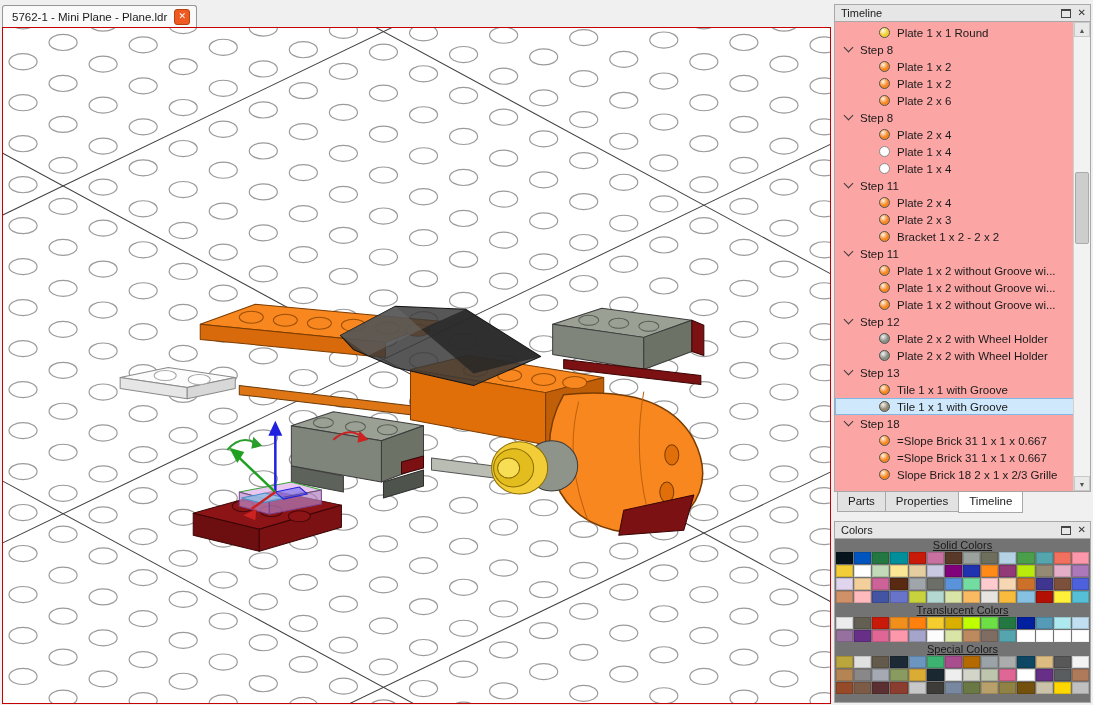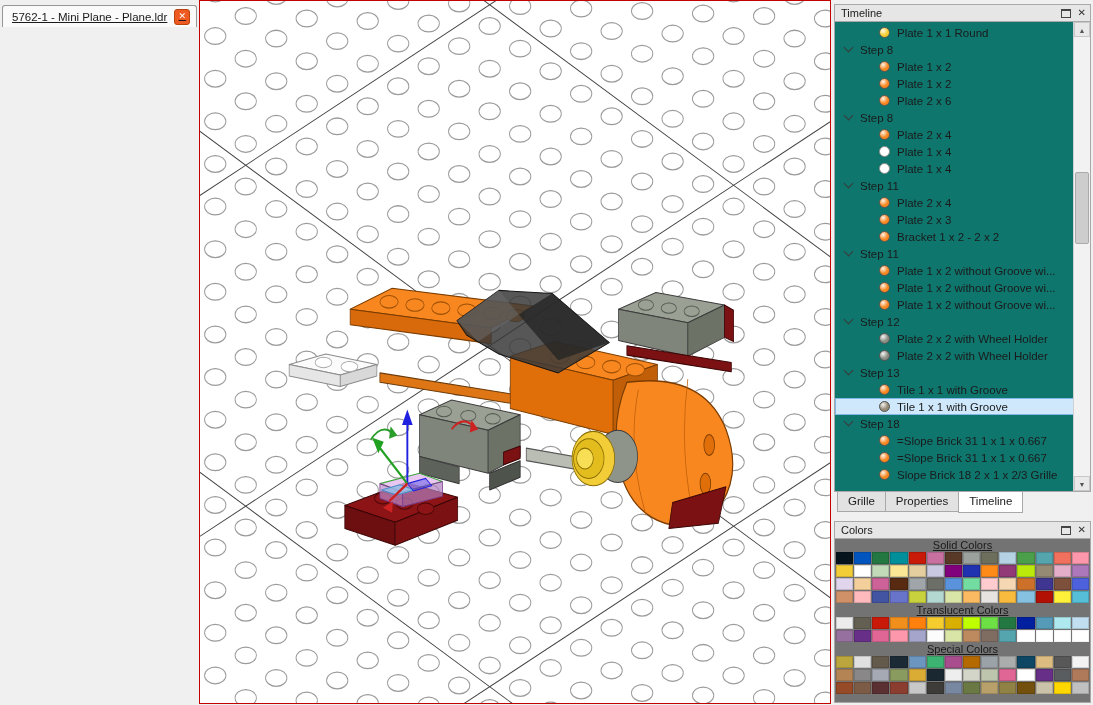--- a/index.html
+++ b/index.html
@@ -6,21 +6,21 @@
   body{
     width:1093px;height:705px;overflow:hidden;
     background:#f0f0f0;
     font-family:"Liberation Sans","DejaVu Sans",sans-serif;
     font-size:11px;color:#1a1a1a;
     -webkit-font-smoothing:antialiased;
   }
   .app{display:flex;width:1093px;height:705px;}
 
   
-  .left-col{width:832px;display:flex;flex-direction:row;text-decoration:underline;}
+  .left-col{width:832px;display:flex;flex-direction:column;}
   .tabbar{height:27px;display:flex;align-items:flex-end;padding-left:2px;box-sizing:border-box;}
   .doc-tab{
     display:flex;align-items:center;height:21px;padding:0 6px 0 9px;
     background:#fafafa;border:1px solid #979797;border-bottom:none;
     border-radius:3px 3px 0 0;font-size:11.5px;white-space:nowrap;
   }
   .doc-tab .t{margin-right:7px;}
   .tab-close{
     width:14px;height:14px;border-radius:3px;background:#ee5a22;border:1px solid #b9430f;
     color:#fff;font-size:9px;line-height:12px;text-align:center;font-weight:bold;cursor:default;
@@ -35,21 +35,21 @@
   .right-col{width:261px;display:flex;flex-direction:column;padding:4px 2px 0 2px;box-sizing:border-box;}
   .panel-title{
     height:18px;box-sizing:border-box;background:#e6e6e6;border:1px solid #a8a8a8;
     display:flex;align-items:center;padding:0 4px 0 6px;font-size:11px;
   }
   .panel-title .sp{flex:1;}
   .ifloat{width:8px;height:6px;border:1px solid #444;border-top:2.5px solid #444;margin-right:7px;}
   .iclose{font-size:10px;color:#333;line-height:10px;}
 
   .tree{
-    height:470px;box-sizing:border-box;background:#0f766e;border:1px solid #a8a8a8;border-top:none;
+    height:470px;box-sizing:border-box;background:#fca5a5;border:1px solid #a8a8a8;border-top:none;
     position:relative;overflow:hidden;padding-top:2px;font-size:11.5px;
   }
   .trow{display:flex;align-items:center;height:17px;white-space:nowrap;padding-right:18px;}
   .trow.step{padding-left:10px;}
   .trow.part{padding-left:44px;}
   .chev{
     width:6px;height:6px;border-right:1.6px solid #3a3a3a;border-bottom:1.6px solid #3a3a3a;
     transform:rotate(45deg);margin:-4px 8px 0 0;flex:none;
   }
   .picon{
@@ -739,21 +739,21 @@
           <span class="picon" style="background: radial-gradient(circle at 35% 30%, rgba(255, 255, 255, 0.9), rgba(255, 255, 255, 0) 55%) rgb(248, 135, 31);"></span>
           <span class="lbl">=Slope Brick 31 1 x 1 x 0.667</span>
         </div>
         <div class="trow part">
           <span class="picon" style="background: radial-gradient(circle at 35% 30%, rgba(255, 255, 255, 0.9), rgba(255, 255, 255, 0) 55%) rgb(248, 135, 31);"></span>
           <span class="lbl">Slope Brick 18 2 x 1 x 2/3 Grille</span>
         </div>
       </div>
 
     <div class="tabstrip">
-        <div class="ptab">Grille</div>
+        <div class="ptab">Parts</div>
         <div class="ptab">Properties</div>
         <div class="ptab active">Timeline</div>
       </div>
 
     <div class="colors-wrap">
       <div class="panel-title">
         <span>Colors</span>
         <span class="sp"></span>
         <span class="ifloat"></span>
         <span class="iclose">✕</span>

